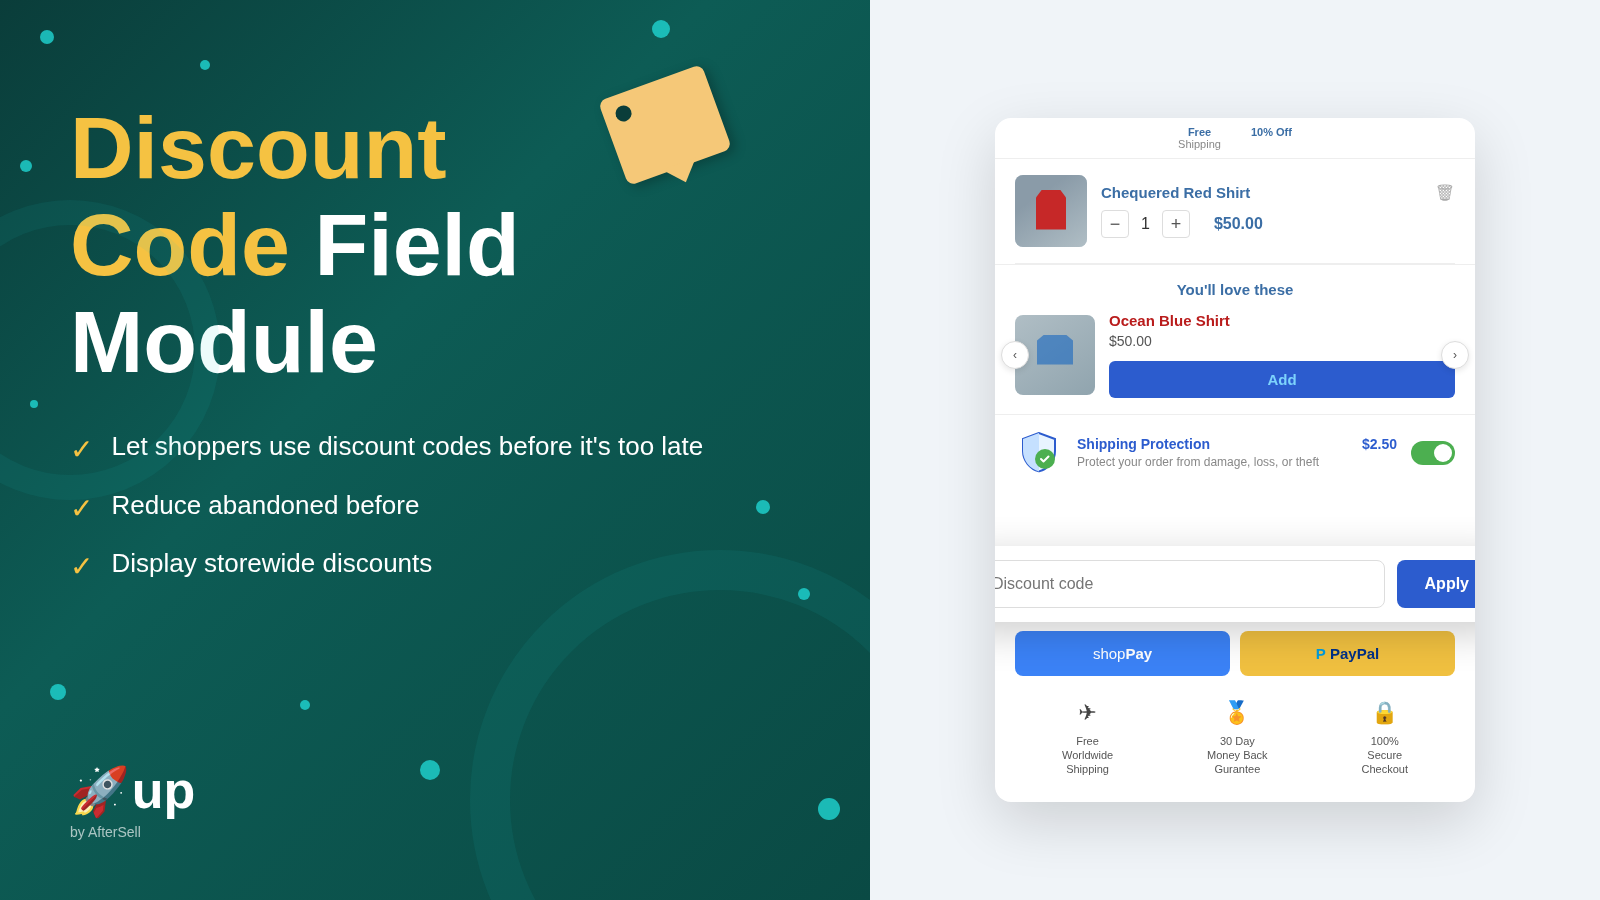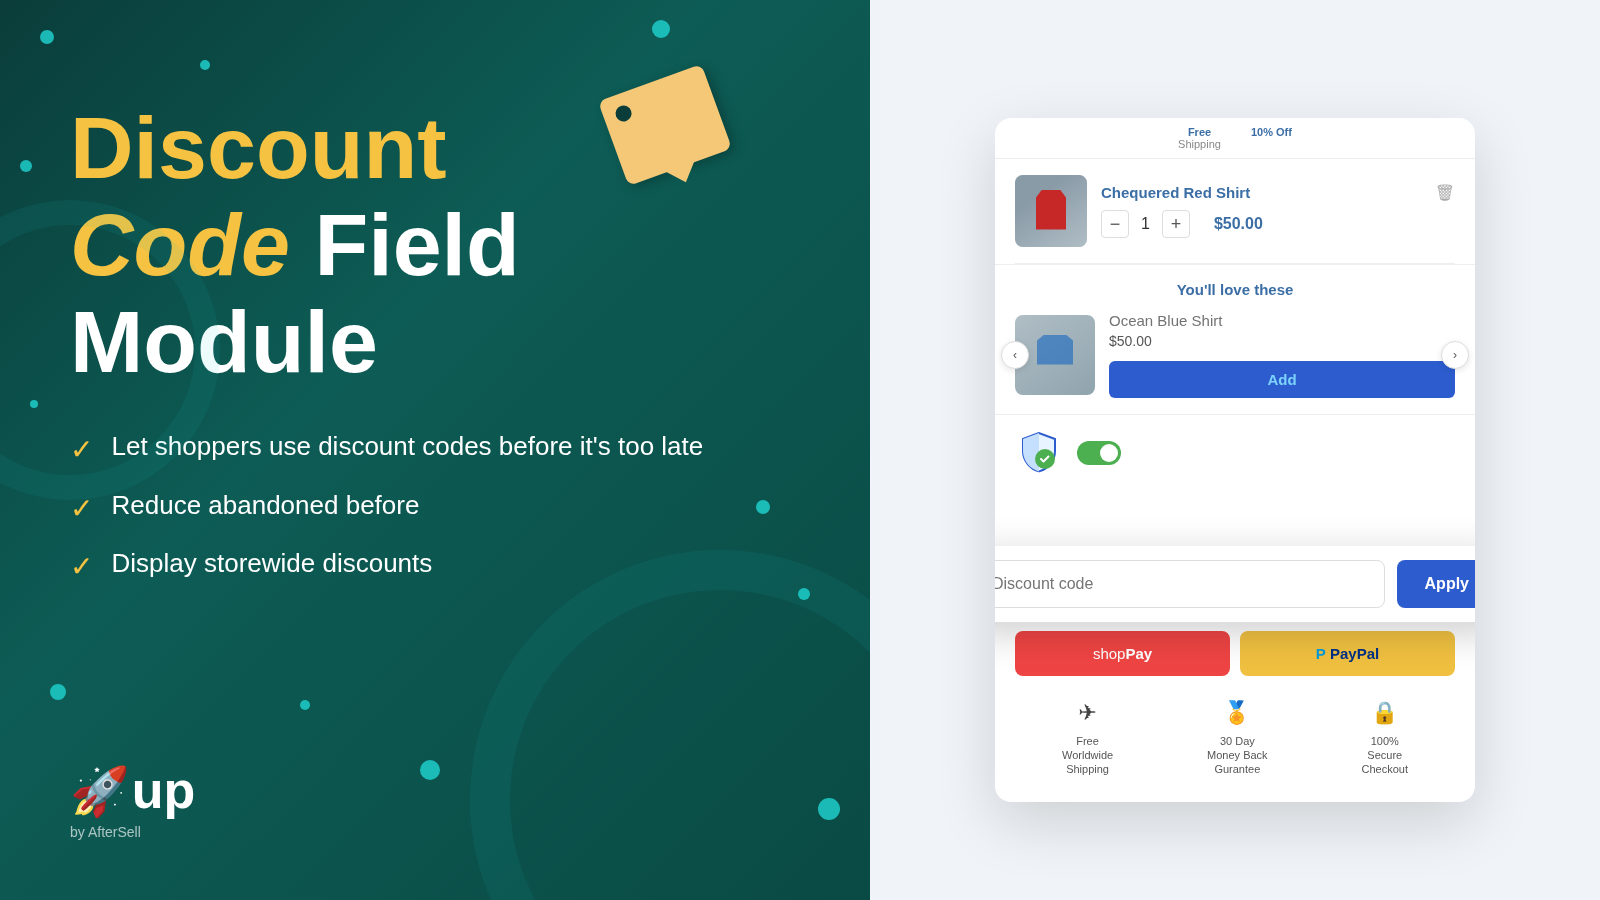--- a/index.html
+++ b/index.html
@@ -101,21 +101,21 @@
       color: #f5c242;
       display: block;
     }
 
     .heading-line2 {
       font-size: 88px;
       font-weight: 900;
       display: block;
     }
 
-    .heading-line2 .yellow { color: #f5c242; font-style: italic; }
+    .heading-line2 .yellow { color: #f5c242; }
     .heading-line2 .white { color: white; }
 
     .heading-line3 {
       font-size: 88px;
       font-weight: 900;
       color: white;
       display: block;
     }
 
     
@@ -309,23 +309,23 @@
       background: #1565c0;
       opacity: 0.6;
       clip-path: polygon(20% 0%, 80% 0%, 100% 20%, 100% 100%, 0% 100%, 0% 20%);
     }
 
     .upsell-info {
       flex: 1;
     }
 
     .upsell-name {
-      color: #737373;
+      color: #b91c1c;
       font-size: 15px;
-      font-weight: 400;
+      font-weight: 700;
     }
 
     .upsell-price {
       color: #555;
       font-size: 14px;
       margin-top: 4px;
     }
 
     .upsell-add-btn {
       background: #2c5cce;
@@ -473,21 +473,21 @@
 
     
     .payment-methods {
       display: flex;
       gap: 10px;
       margin-bottom: 14px;
     }
 
     .shop-pay-btn {
       flex: 1;
-      background: #ef4444;
+      background: #3b82f6;
       color: white;
       border: none;
       border-radius: 8px;
       padding: 14px;
       font-size: 15px;
       font-weight: 700;
       cursor: pointer;
     }
 
     .paypal-btn {
@@ -690,20 +690,27 @@
     <div class="shipping-protection">
 
       <div class="protection-icon">
         <svg width="48" height="48" viewBox="0 0 48 48" fill="none">
           <path d="M24 4L8 10v12c0 9.4 6.8 18.2 16 20.4C33.2 40.2 40 31.4 40 22V10L24 4z" fill="#e8f4ff" stroke="#2c5cce" stroke-width="2"></path>
           <path d="M24 4L8 10v12c0 9.4 6.8 18.2 16 20.4" fill="#c5e0ff"></path>
           <circle cx="30" cy="30" r="10" fill="#4caf50"></circle>
           <path d="M26 30l2.5 2.5 5-5" stroke="white" stroke-width="2" stroke-linecap="round" stroke-linejoin="round"></path>
         </svg>
       </div>
+      <div class="protection-info">
+        <div class="protection-row">
+          <span class="protection-title">Shipping Protection</span>
+          <span class="protection-price">$2.50</span>
+        </div>
+        <div class="protection-desc">Protect your order from damage, loss, or theft</div>
+      </div>
       <div class="toggle-switch"></div>
     </div>
 
     <div class="discount-field-overlay">
       <input type="text" class="discount-input" placeholder="Discount code" style="">
       <button class="apply-btn">Apply</button>
     </div>
 
     <div class="cart-bottom">
       <div style="height:80px;"></div>

